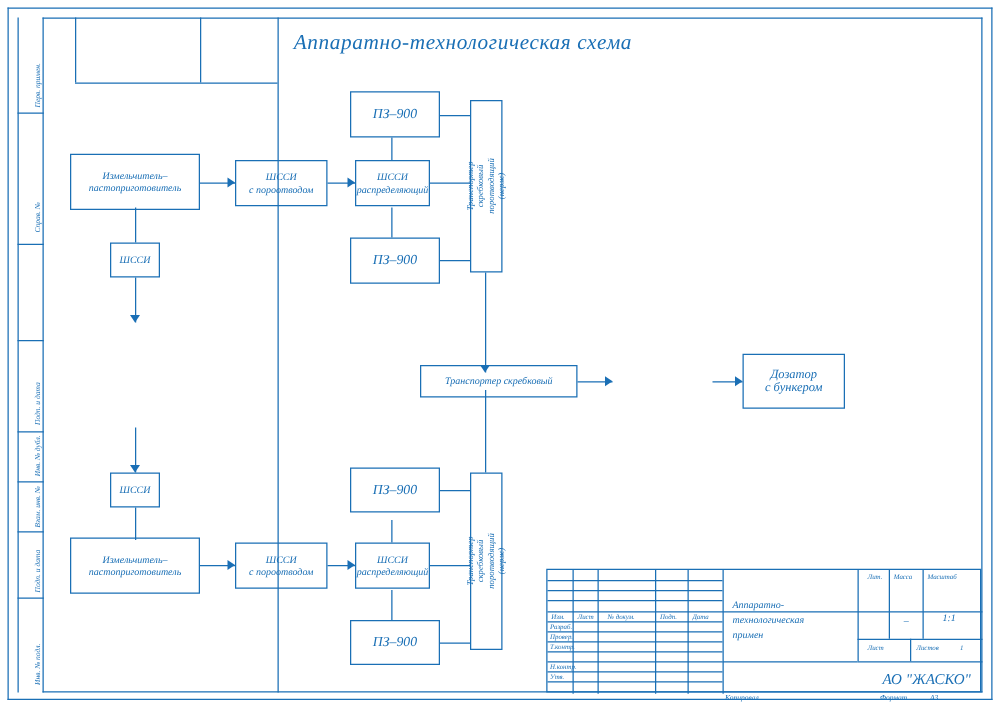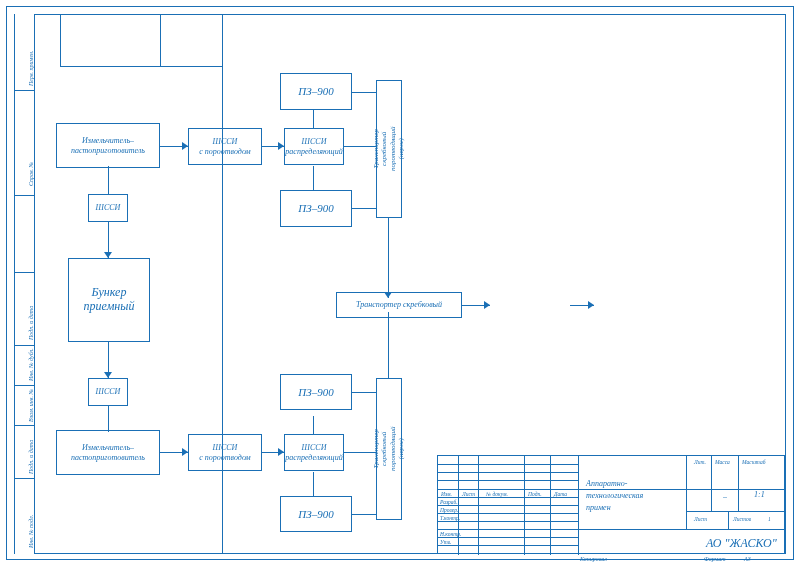--- a/index.html
+++ b/index.html
@@ -51,20 +51,21 @@
   <div class="margin-lbl" style="left:28px;top:381px;">Инв. № дубл.</div>
   <div class="margin-lbl" style="left:28px;top:422px;">Взам. инв. №</div>
   <div class="margin-lbl" style="left:28px;top:474px;">Подп. и дата</div>
   <div class="margin-lbl" style="left:28px;top:548px;">Инв. № подл.</div>
 
   <div class="lineblue" style="left:60px;top:14px;width:1px;height:52px;"></div>
   <div class="lineblue" style="left:160px;top:14px;width:1px;height:52px;"></div>
   <div class="lineblue" style="left:222px;top:14px;width:1px;height:540px;"></div>
   <div class="lineblue" style="left:60px;top:66px;width:162px;height:1px;"></div>
 
+  <div class="title-main" style="left:235px;top:24px;">Аппаратно-технологическая схема</div>
 
   <div class="lineblue" style="left:160px;top:146px;width:28px;height:1px;"></div>
 
   <div class="lineblue" style="left:262px;top:146px;width:22px;height:1px;"></div>
 
   <div class="lineblue" style="left:313px;top:110px;width:1px;height:18px;"></div>
 
   <div class="lineblue" style="left:313px;top:166px;width:1px;height:24px;"></div>
 
   <div class="lineblue" style="left:352px;top:92px;width:24px;height:1px;"></div>
@@ -130,24 +131,20 @@
 
   <div class="vtext" style="left:376px;top:80px;width:26px;height:138px;">
     <div class="inner" style="white-space:pre-line;">Транспортер скребковый
 поротводящий (нерж)</div>
   </div>
 
   <div class="box" style="left:88px;top:194px;width:40px;height:28px;font-size:8px;">
     <span>ШСCИ</span>
   </div>
 
-  <div class="box" style="left:68px;top:258px;width:82px;height:84px;font-size:12px;">
-    <span style="white-space:pre-line;">Бункер
-приемный</span>
-  </div>
 
   <div class="box" style="left:88px;top:378px;width:40px;height:28px;font-size:8px;">
     <span>ШСCИ</span>
   </div>
 
   <div class="box" style="left:56px;top:430px;width:104px;height:45px;font-size:8px;">
     <span style="white-space:pre-line;">Измельчитель–
 пастоприготовитель</span>
   </div>
 
@@ -172,20 +169,24 @@
   <div class="vtext" style="left:376px;top:378px;width:26px;height:142px;">
     <div class="inner" style="white-space:pre-line;">Транспортер скребковый
 поротводящий (нерж)</div>
   </div>
 
   <div class="box" style="left:336px;top:292px;width:126px;height:26px;font-size:8px;align-items:center;">
     <span>Транспортер скребковый</span>
   </div>
 
 
+  <div class="box" style="left:594px;top:283px;width:82px;height:44px;font-size:10px;">
+    <span style="white-space:pre-line;">Дозатор
+с бункером</span>
+  </div>
 
   <div class="stamp">
 
     <div class="hl" style="left:0;top:33px;width:348px;"></div>
     <div class="hl" style="left:0;top:41px;width:140px;"></div>
     <div class="hl" style="left:0;top:49px;width:140px;"></div>
     <div class="hl" style="left:0;top:57px;width:140px;"></div>
     <div class="hl" style="left:0;top:65px;width:140px;"></div>
     <div class="hl" style="left:0;top:73px;width:140px;"></div>
     <div class="hl" style="left:0;top:81px;width:140px;"></div>

